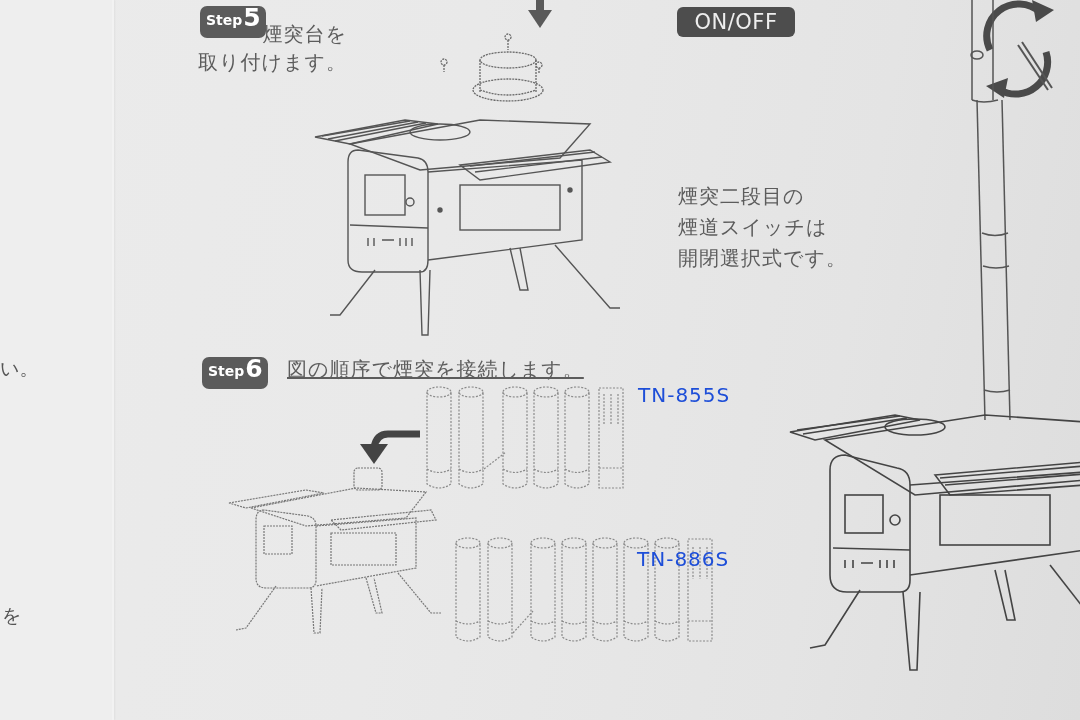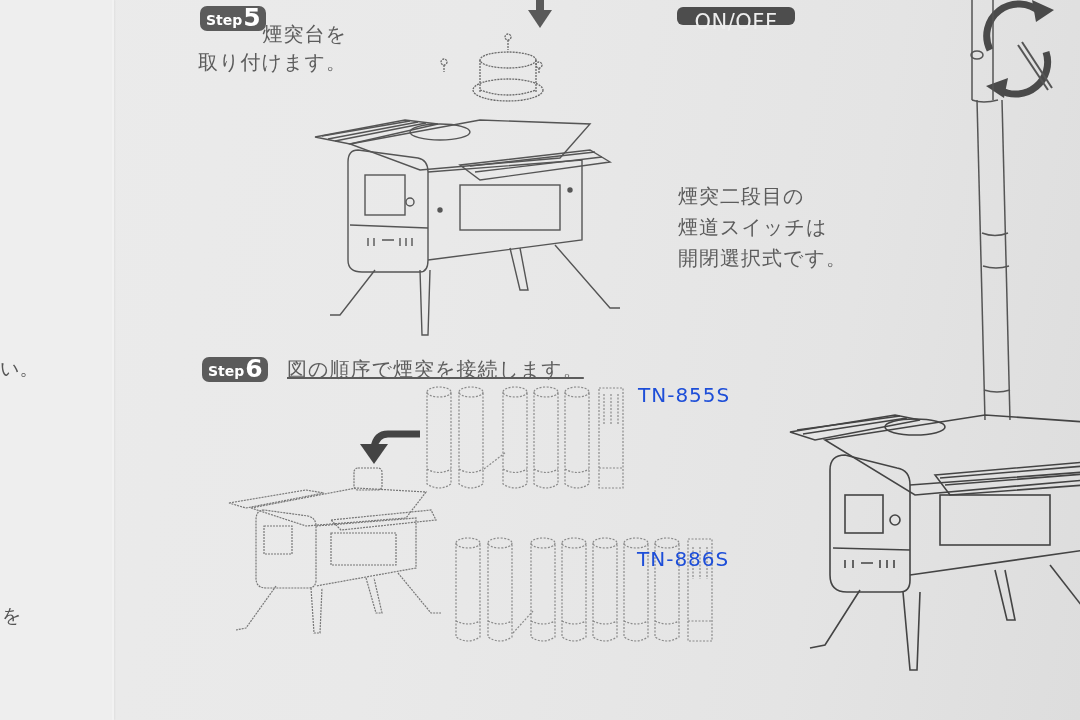--- a/index.html
+++ b/index.html
@@ -11,27 +11,27 @@
   }
   .page-fold {
     position: absolute; left: 112px; top: 0; width: 2px; height: 720px;
     background: #f2f2f2; box-shadow: 1px 0 2px rgba(0,0,0,0.05);
   }
   .left-page { position: absolute; left: 0; top: 0; width: 112px; height: 720px; background: #eeeeee; }
   .edge-text { position: absolute; font-size: 19px; color: #555; }
   .step-badge {
     position: absolute; display: inline-flex; align-items: flex-end;
     background: #5b5b5b; color: #fff; border-radius: 7px;
-    padding: 0 5px 1px 6px; font-family: "DejaVu Sans", sans-serif; font-weight: bold;
+    padding: 0 5px 8px 6px; font-family: "DejaVu Sans", sans-serif; font-weight: bold;
   }
   .step-badge .step-word { font-size: 14px; line-height: 20px; }
   .step-badge .step-num { font-size: 25px; line-height: 24px; margin-left: 1px; }
   .jp-text { position: absolute; font-size: 20px; line-height: 28px; color: #5c5c5c; white-space: pre; letter-spacing: 1px; }
   .onoff {
-    position: absolute; left: 677px; top: 7px; width: 118px; height: 18px;
+    position: absolute; left: 677px; top: 7px; width: 118px; height: 30px;
     background: #4d4d4d; color: #eee; border-radius: 6px;
     font-size: 21px; line-height: 30px; text-align: center; letter-spacing: 0.5px;
   }
   .model-label { position: absolute; font-size: 20px; color: #1d4ed8; letter-spacing: 1px; }
   svg { position: absolute; overflow: visible; }
 </style>
 </head>
 <body>
 
 <div class="left-page"></div>

